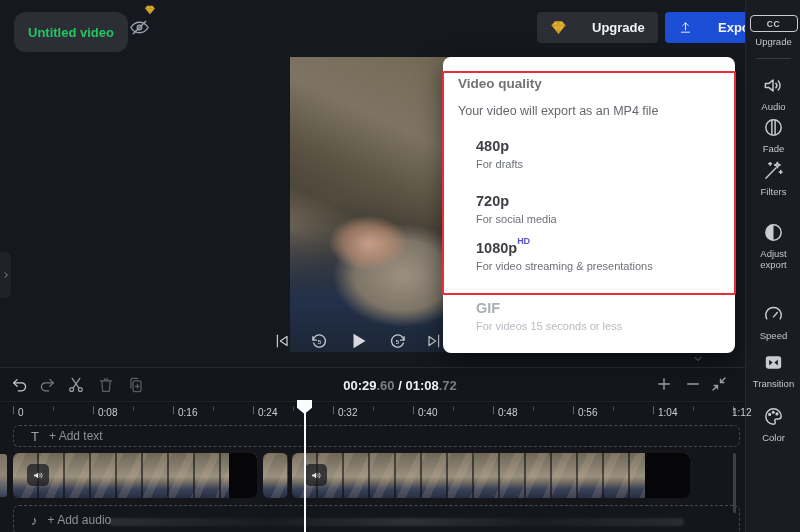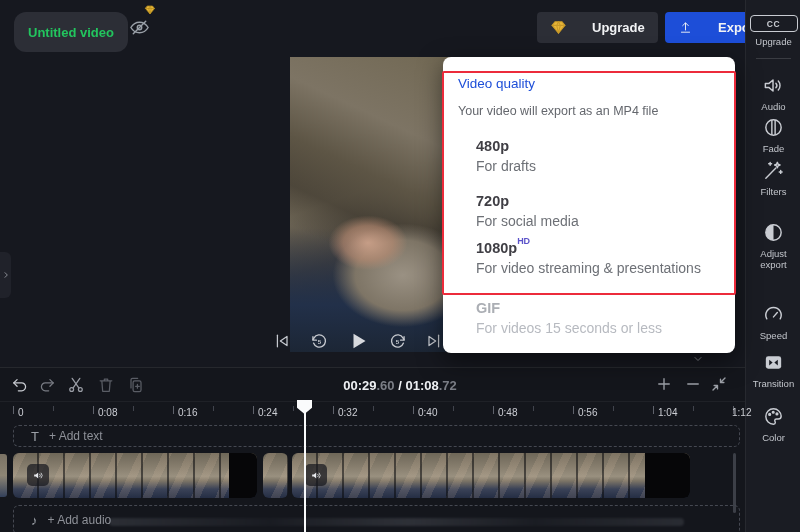--- a/index.html
+++ b/index.html
@@ -33,25 +33,25 @@
       linear-gradient(205deg, #716853 0%, #7d7464 26%, #5d5545 42%, rgba(58,52,42,0.6) 55%, transparent 66%),
       linear-gradient(0deg, #1c2635 0%, #223049 16%, transparent 42%),
       linear-gradient(160deg, #4f4a3b 0%, #655d4e 25%, #6e6656 45%, #45403a 62%, #2a2d35 80%, #202733 100%);}
   .transport{position:absolute;left:272px;top:329px;width:172px;display:flex;align-items:center;justify-content:space-between;}
   .t-btn{color:#c6c9cf;cursor:pointer;}
   .t-num{font-size:7px;font-weight:bold;fill:#c6c9cf;stroke:none;}
 
   
   .popup{position:absolute;left:443px;top:57px;width:292px;height:296px;background:#ffffff;border-radius:8px;
     box-shadow:0 8px 24px rgba(0,0,0,0.5);z-index:5;}
-  .pp-title{position:absolute;left:15px;top:19px;font-size:13.5px;font-weight:normal;color:#1d4ed8;}
+  .pp-title{position:absolute;left:15px;top:19px;font-size:13.5px;font-weight:bold;color:#737373;}
   .pp-sub{position:absolute;left:15px;top:47px;font-size:12.5px;color:#64676d;}
   .pp-opt{position:absolute;left:0;width:100%;padding-left:33px;cursor:pointer;}
   .pp-name{font-size:14.5px;font-weight:bold;color:#3f3e44;}
-  .pp-desc{font-size:14px;color:#6d7076;margin-top:4px;}
+  .pp-desc{font-size:11px;color:#6d7076;margin-top:4px;}
   .pp-hd{font-size:9px;font-weight:bold;color:#5b52c9;vertical-align:top;position:relative;top:-4px;}
   .pp-gif .pp-name{color:#abaeb4;}
   .pp-gif .pp-desc{color:#b7bac0;}
   .annotation{position:absolute;left:442px;top:71px;width:294px;height:224px;border:2px solid #ec2b3b;border-radius:2px;
     z-index:9;pointer-events:none;}
   .collapse-ch{position:absolute;left:690px;top:353px;color:#85888f;cursor:pointer;z-index:2;}
   .edge-tab{position:absolute;left:0;top:252px;width:11px;height:46px;background:#20222a;border-radius:0 6px 6px 0;
     color:#8a8d94;display:flex;align-items:center;justify-content:center;cursor:pointer;}
 
   

